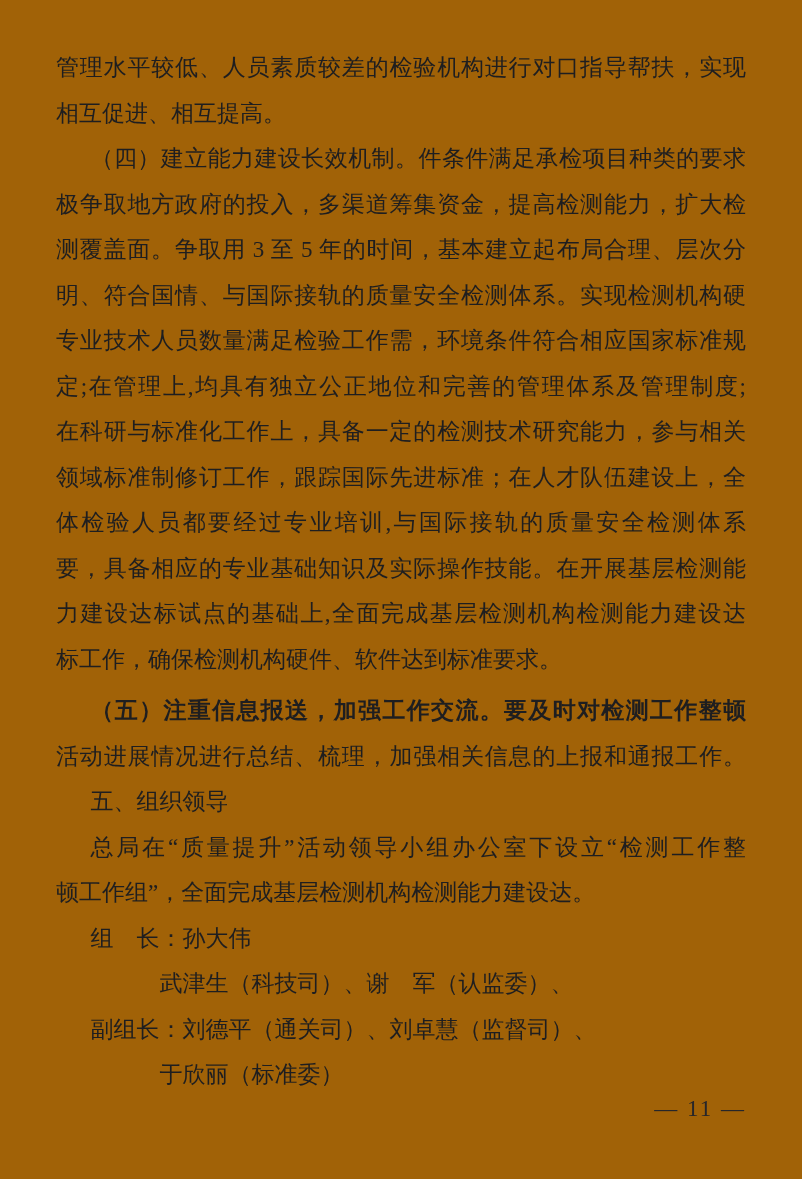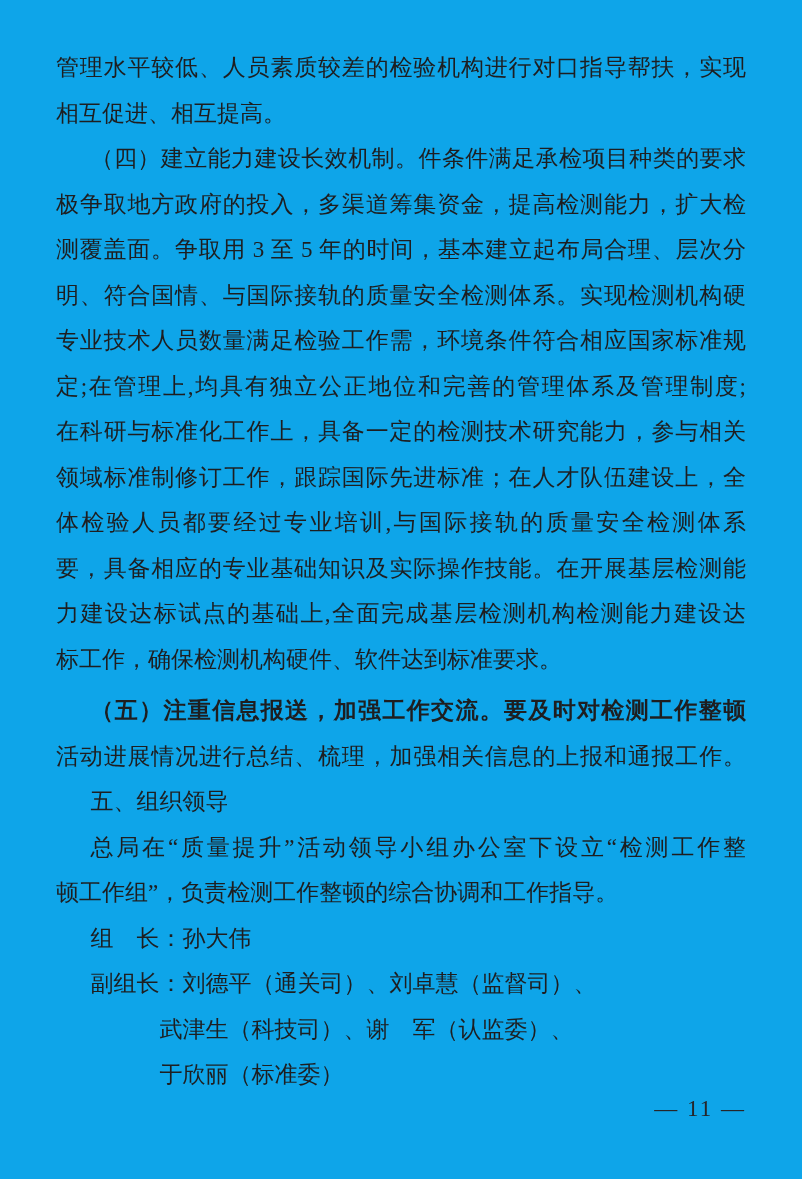--- a/index.html
+++ b/index.html
@@ -9,21 +9,21 @@
   body {
     width: 802px;
     height: 1179px;
     overflow: hidden;
     font-family: "Liberation Serif", "DejaVu Serif", serif;
   }
   .page {
     position: relative;
     width: 802px;
     height: 1179px;
-    background: #0ea5e9;
+    background: #a16207;
   }
   .content {
     position: absolute;
     left: 56px;
     top: 45px;
     width: 690px;
   }
   .line {
     font-size: 23px;
     line-height: 45.5px;
@@ -72,20 +72,20 @@
       <div class="line full">在科研与标准化工作上，具备一定的检测技术研究能力，参与相关</div>
       <div class="line full">领域标准制修订工作，跟踪国际先进标准；在人才队伍建设上，全</div>
       <div class="line full">体检验人员都要经过专业培训,与国际接轨的质量安全检测体系</div>
       <div class="line full">要，具备相应的专业基础知识及实际操作技能。在开展基层检测能</div>
       <div class="line full">力建设达标试点的基础上,全面完成基层检测机构检测能力建设达</div>
       <div class="line">标工作，确保检测机构硬件、软件达到标准要求。</div>
       <div class="line indent full gap">（五）注重信息报送，加强工作交流。要及时对检测工作整顿</div>
       <div class="line full">活动进展情况进行总结、梳理，加强相关信息的上报和通报工作。</div>
       <div class="line indent">五、组织领导</div>
       <div class="line indent full">总局在“质量提升”活动领导小组办公室下设立“检测工作整</div>
-      <div class="line">顿工作组”，负责检测工作整顿的综合协调和工作指导。</div>
+      <div class="line">顿工作组”，全面完成基层检测机构检测能力建设达。</div>
       <div class="line indent">组　长：孙大伟</div>
+      <div class="line cont">武津生（科技司）、谢　军（认监委）、</div>
       <div class="line indent">副组长：刘德平（通关司）、刘卓慧（监督司）、</div>
-      <div class="line cont">武津生（科技司）、谢　军（认监委）、</div>
       <div class="line cont">于欣丽（标准委）</div>
     </div>
   <div class="page-number">— 11 —</div>
 </div>
 
 </body></html>

